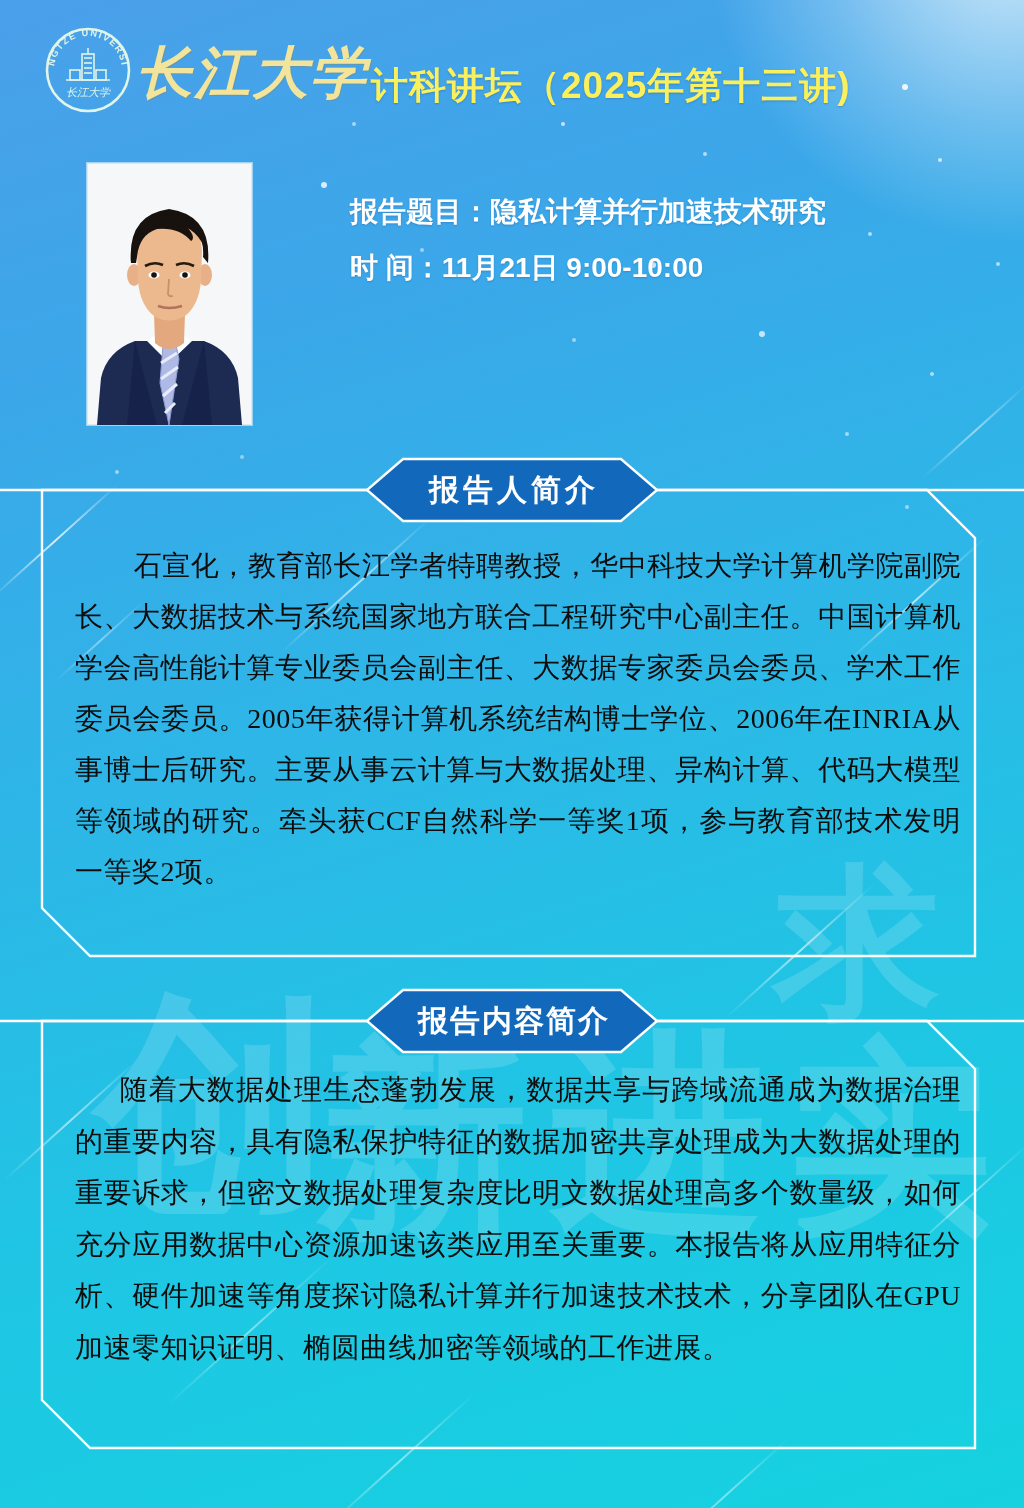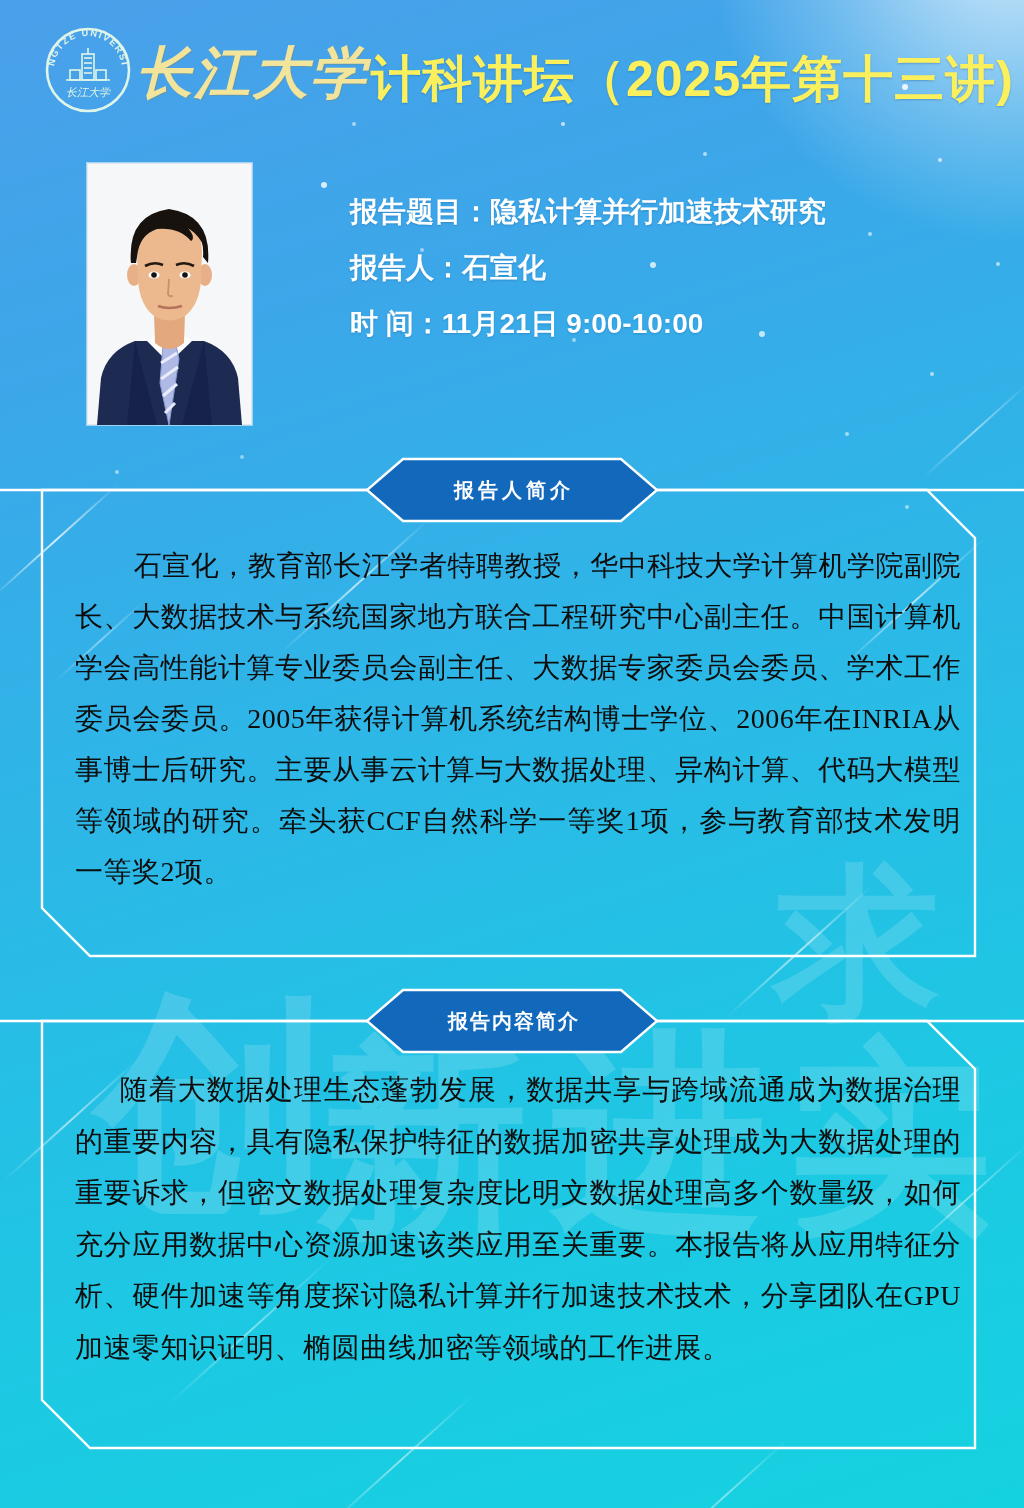--- a/index.html
+++ b/index.html
@@ -25,34 +25,34 @@
       115px 470px 0 0 rgba(255,255,255,.5),  240px 455px 0 0 rgba(255,255,255,.45);}
   .streak{position:absolute;height:2px;pointer-events:none;transform:rotate(-42deg);
     background:linear-gradient(90deg,rgba(255,255,255,0),rgba(255,255,255,.8),rgba(255,255,255,0));}
   
   .wm{position:absolute;color:rgba(255,255,255,.15);font-family:"DejaVu Serif",serif;font-weight:bold;pointer-events:none;line-height:1;}
   
   .seal{position:absolute;left:44px;top:26px;}
   .univ-name{position:absolute;left:136px;top:36px;font-family:"DejaVu Serif",serif;
     font-size:56px;font-weight:bold;font-style:italic;color:#F2E49B;letter-spacing:2px;
     text-shadow:1px 1px 0 rgba(170,120,20,.25);}
-  .series-title{position:absolute;left:371px;top:46px;font-size:50px;font-weight:bold;color:#FAEF5D;
+  .series-title{position:absolute;left:371px;top:61px;font-size:37px;font-weight:bold;color:#FAEF5D;
     letter-spacing:1px;text-shadow:0 1px 2px rgba(30,80,140,.35);white-space:nowrap;}
   
   .photo{position:absolute;left:87px;top:163px;width:165px;height:262px;box-shadow:0 0 0 1px rgba(255,255,255,.5);}
   
   .info{position:absolute;left:315px;top:192px;color:#fff;font-weight:bold;font-size:28px;margin-left:35px;}
   .info .line{height:56px;line-height:40px;white-space:nowrap;text-shadow:0 1px 2px rgba(20,80,140,.3);}
   
   .overlay{position:absolute;left:0;top:0;pointer-events:none;}
   
   .banner{position:absolute;left:365px;width:294px;height:66px;}
   .banner svg{position:absolute;inset:0;}
   .banner .label{position:absolute;inset:0;display:flex;align-items:center;justify-content:center;
-    color:#fff;font-weight:bold;font-size:20px;letter-spacing:4px;text-indent:4px;}
+    color:#fff;font-weight:bold;font-size:30px;letter-spacing:4px;text-indent:4px;}
   .banner1{top:457px;} .banner2{top:988px;text-decoration:underline;}
   
   .bodytext{position:absolute;color:#0d0d0d;font-family:Liberation Serif, serif;
     font-size:28px;text-align:justify;text-justify:inter-character;letter-spacing:.5px;}
   .bio{left:75px;top:540px;width:886px;line-height:51px;text-indent:2.1em;}
   .abstract{left:75px;top:1064px;width:886px;line-height:51.5px;text-indent:1.6em;}
 </style>
 </head>
 <body>
 
@@ -138,21 +138,20 @@
     <ellipse cx="98" cy="112" rx="5.5" ry="3.6" fill="#ffffff"></ellipse>
     <circle cx="67" cy="112" r="2.8" fill="#1a120c"></circle>
     <circle cx="98" cy="112" r="2.8" fill="#1a120c"></circle>
 
     <path d="M82 116 L81 131 Q82 134 86 133" stroke="#c98f66" stroke-width="1.8" fill="none"></path>
     <path d="M71 143 Q82 147 95 143" stroke="#b4725a" stroke-width="2.4" fill="none"></path>
   </svg>
 
   <div class="info">
     <div class="line"><span>报告题目：</span><span>隐私计算并行加速技术研究</span></div>
-    <div class="line"><span>报告人：</span><span>石宣化</span></div>
     <div class="line"><span>时 间：</span><span>11月21日 9:00-10:00</span></div>
   </div>
 
   <svg class="overlay" width="1024" height="1508" viewBox="0 0 1024 1508">
     <line x1="0" y1="490" x2="1024" y2="490" stroke="#fff" stroke-width="2.4"></line>
     <polygon points="42,490 927,490 975,538 975,956 90,956 42,908" fill="none" stroke="#fff" stroke-width="2.4"></polygon>
     <line x1="0" y1="1021" x2="1024" y2="1021" stroke="#fff" stroke-width="2.4"></line>
     <polygon points="42,1021 927,1021 975,1069 975,1448 90,1448 42,1400" fill="none" stroke="#fff" stroke-width="2.4"></polygon>
   </svg>
 

